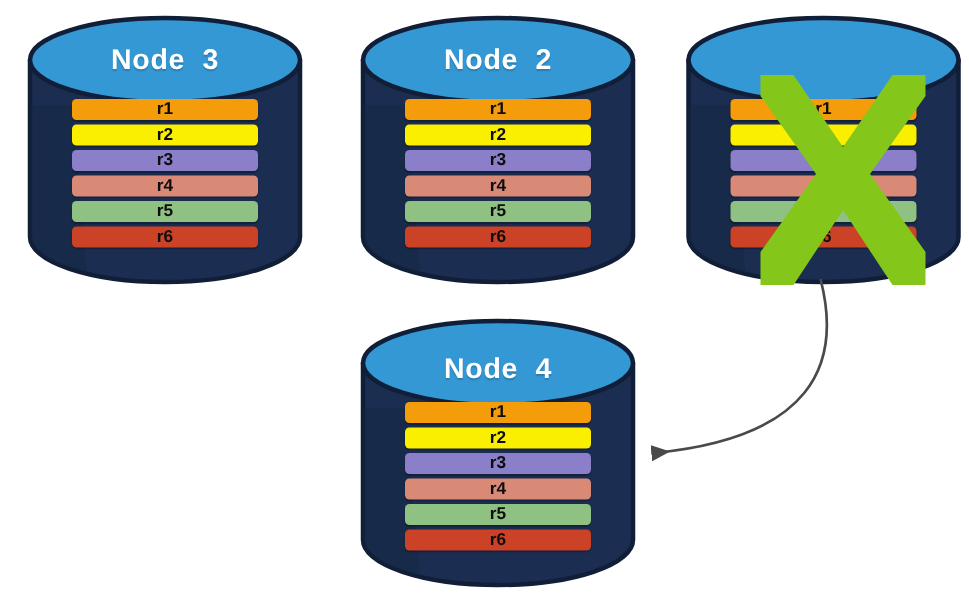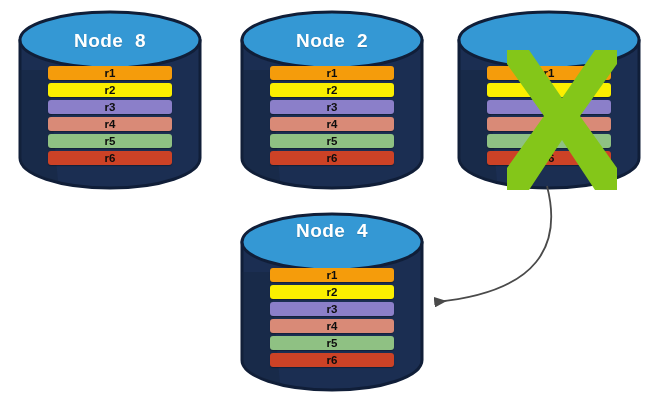--- a/index.html
+++ b/index.html
@@ -98,21 +98,21 @@
 <body>
 
 <div id="canvas">
 
   <div class="node" id="node-1" style="left:18px; top:10px; width:184px; height:178px;">
     <svg class="node-svg" width="184" height="178" viewBox="0 0 184 178">
       <path d="M 2 30 L 2 148 A 90 30 0 0 0 182 148 L 182 30 Z" fill="#1B2E52" stroke="#101E38" stroke-width="3" stroke-linejoin="round"></path>
       <path d="M 2 60 L 2 148 A 90 30 0 0 0 40 172 L 30 60 Z" fill="#16253F" opacity="0.45"></path>
       <ellipse cx="92" cy="30" rx="90" ry="28" fill="#3498D4" stroke="#101E38" stroke-width="3"></ellipse>
     </svg>
-    <div class="node-title" style="top:20px;">Node  8</div>
+    <div class="node-title" style="top:20px;">Node  3</div>
     <div class="rows" style="top:56px; left:30px; width:124px;">
       <div class="row" style="background:#F59C0B;">
         <span class="row-label">r1</span>
       </div>
       <div class="row" style="background:#FBEF00;">
         <span class="row-label">r2</span>
       </div>
       <div class="row" style="background:#8B7FC9;">
         <span class="row-label">r3</span>
       </div>
@@ -188,21 +188,21 @@
       <polygon points="8,0 30,0 63,48 96,0 118,0 118,14 81,66 118,118 118,140 96,140 63,90 30,140 8,140 8,118 45,66 8,14" fill="#84C619"></polygon>
     </svg>
   </div>
 
   <div class="node" id="node-4" style="left:240px; top:212px; width:184px; height:178px;">
     <svg class="node-svg" width="184" height="178" viewBox="0 0 184 178">
       <path d="M 2 30 L 2 148 A 90 30 0 0 0 182 148 L 182 30 Z" fill="#1B2E52" stroke="#101E38" stroke-width="3" stroke-linejoin="round"></path>
       <path d="M 2 60 L 2 148 A 90 30 0 0 0 40 172 L 30 60 Z" fill="#16253F" opacity="0.45"></path>
       <ellipse cx="92" cy="30" rx="90" ry="28" fill="#3498D4" stroke="#101E38" stroke-width="3"></ellipse>
     </svg>
-    <div class="node-title" style="top:8px;">Node  4</div>
+    <div class="node-title" style="top:24px;">Node  4</div>
     <div class="rows" style="top:56px; left:30px; width:124px;">
       <div class="row" style="background:#F59C0B;">
         <span class="row-label">r1</span>
       </div>
       <div class="row" style="background:#FBEF00;">
         <span class="row-label">r2</span>
       </div>
       <div class="row" style="background:#8B7FC9;">
         <span class="row-label">r3</span>
       </div>

